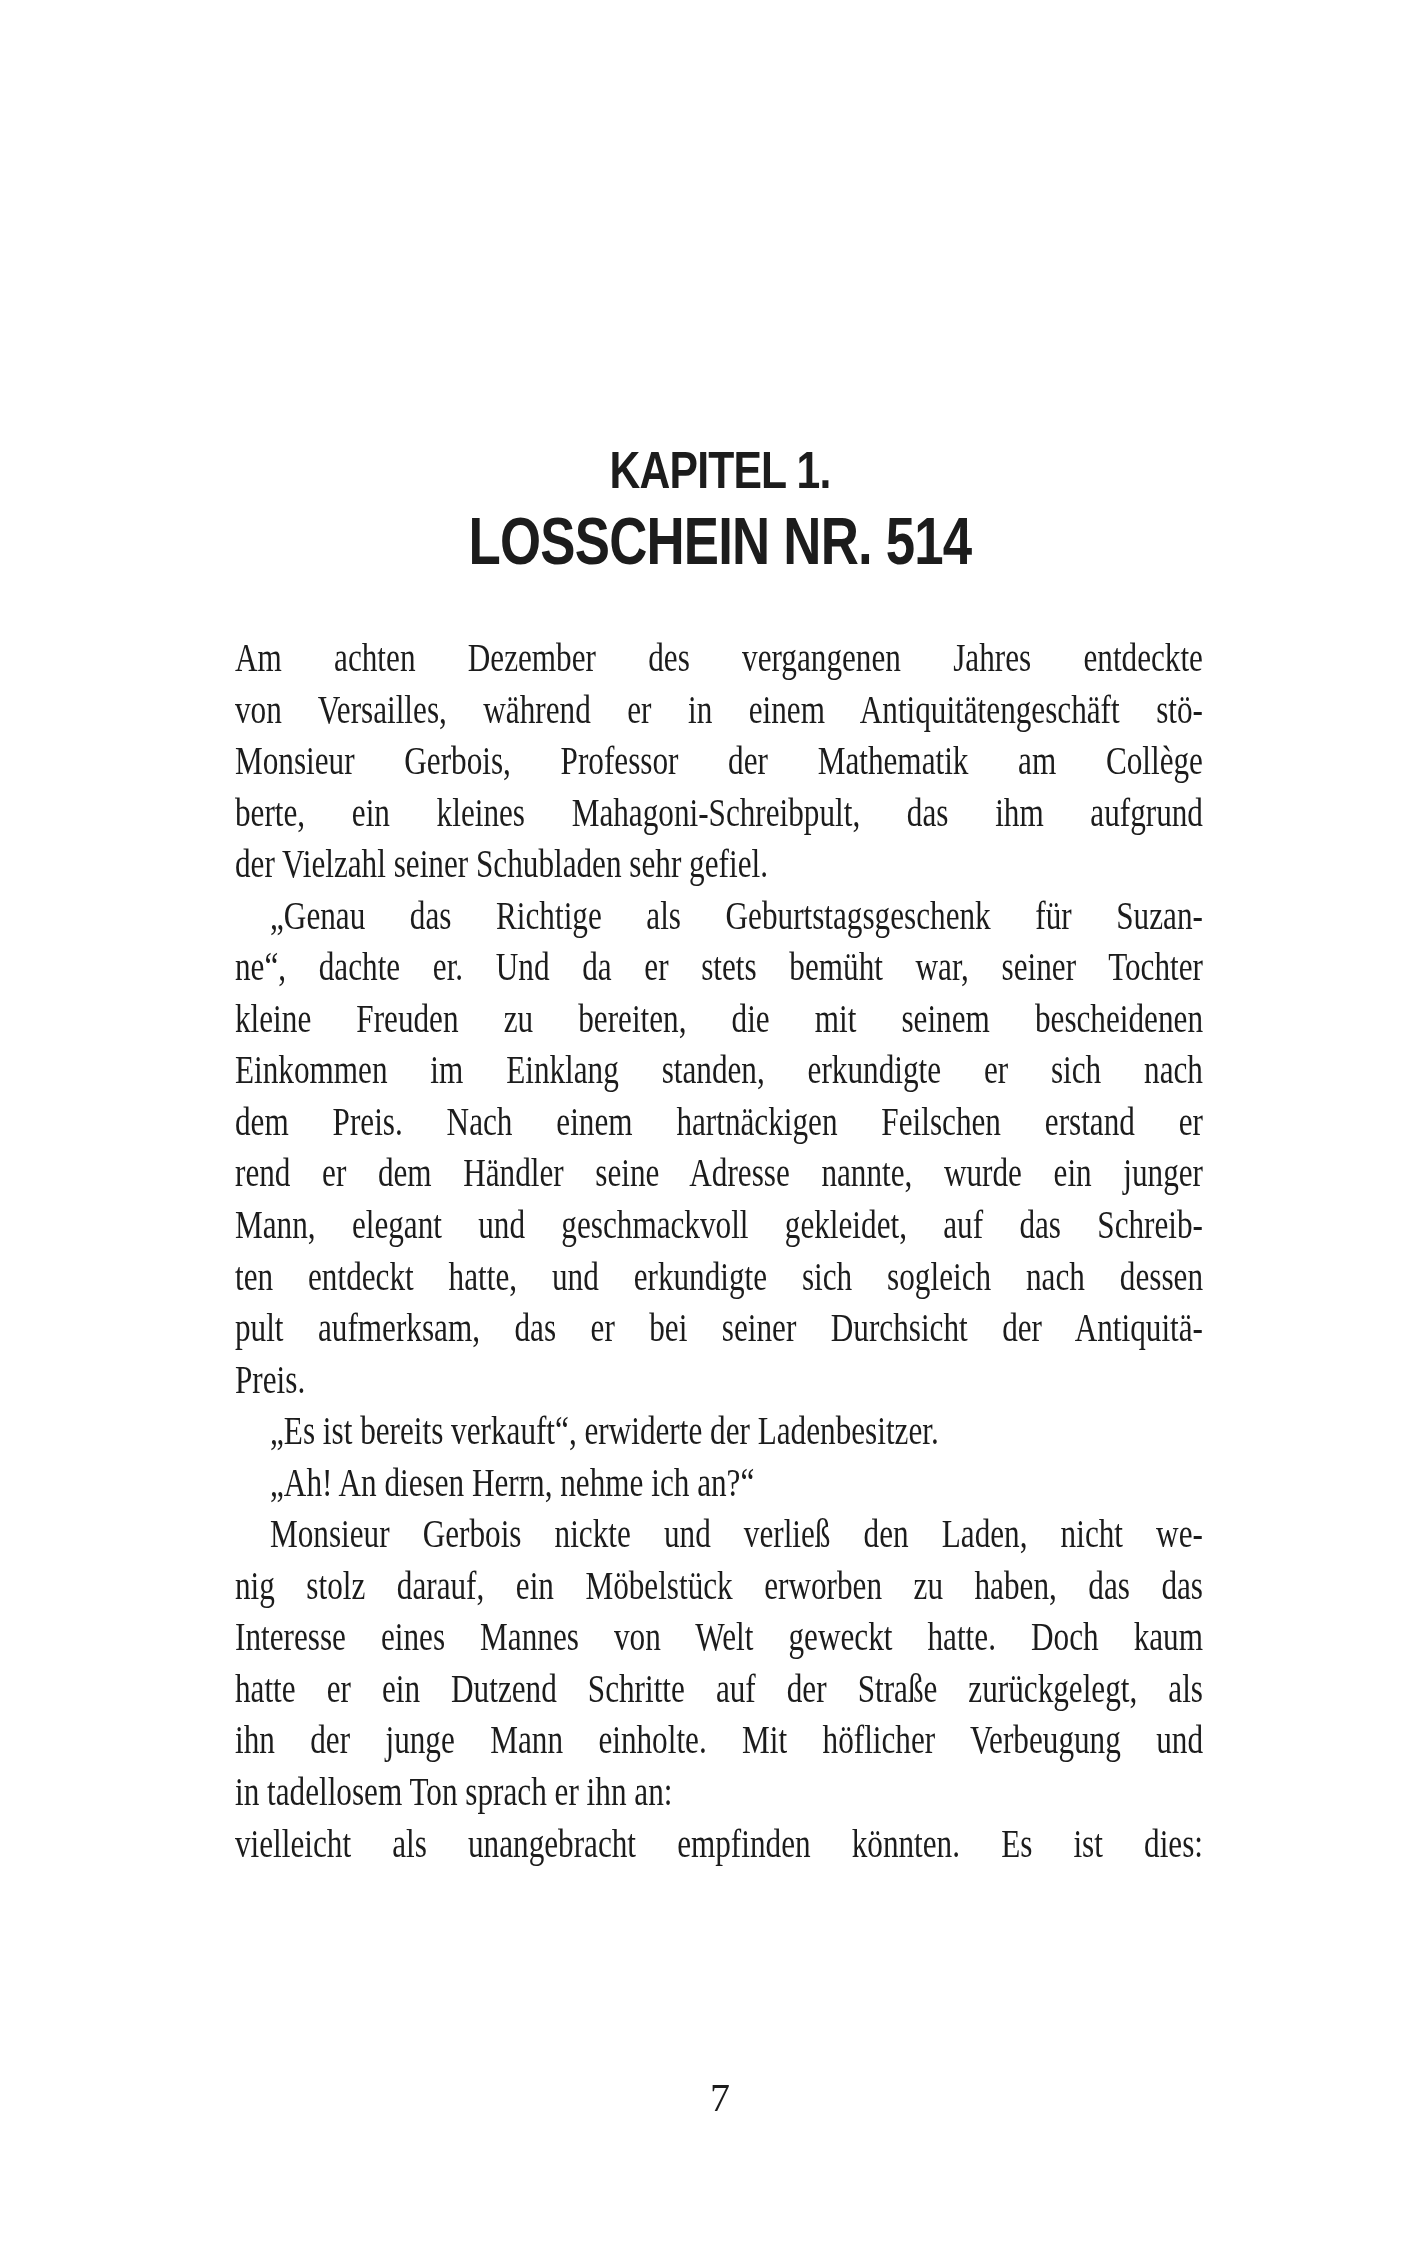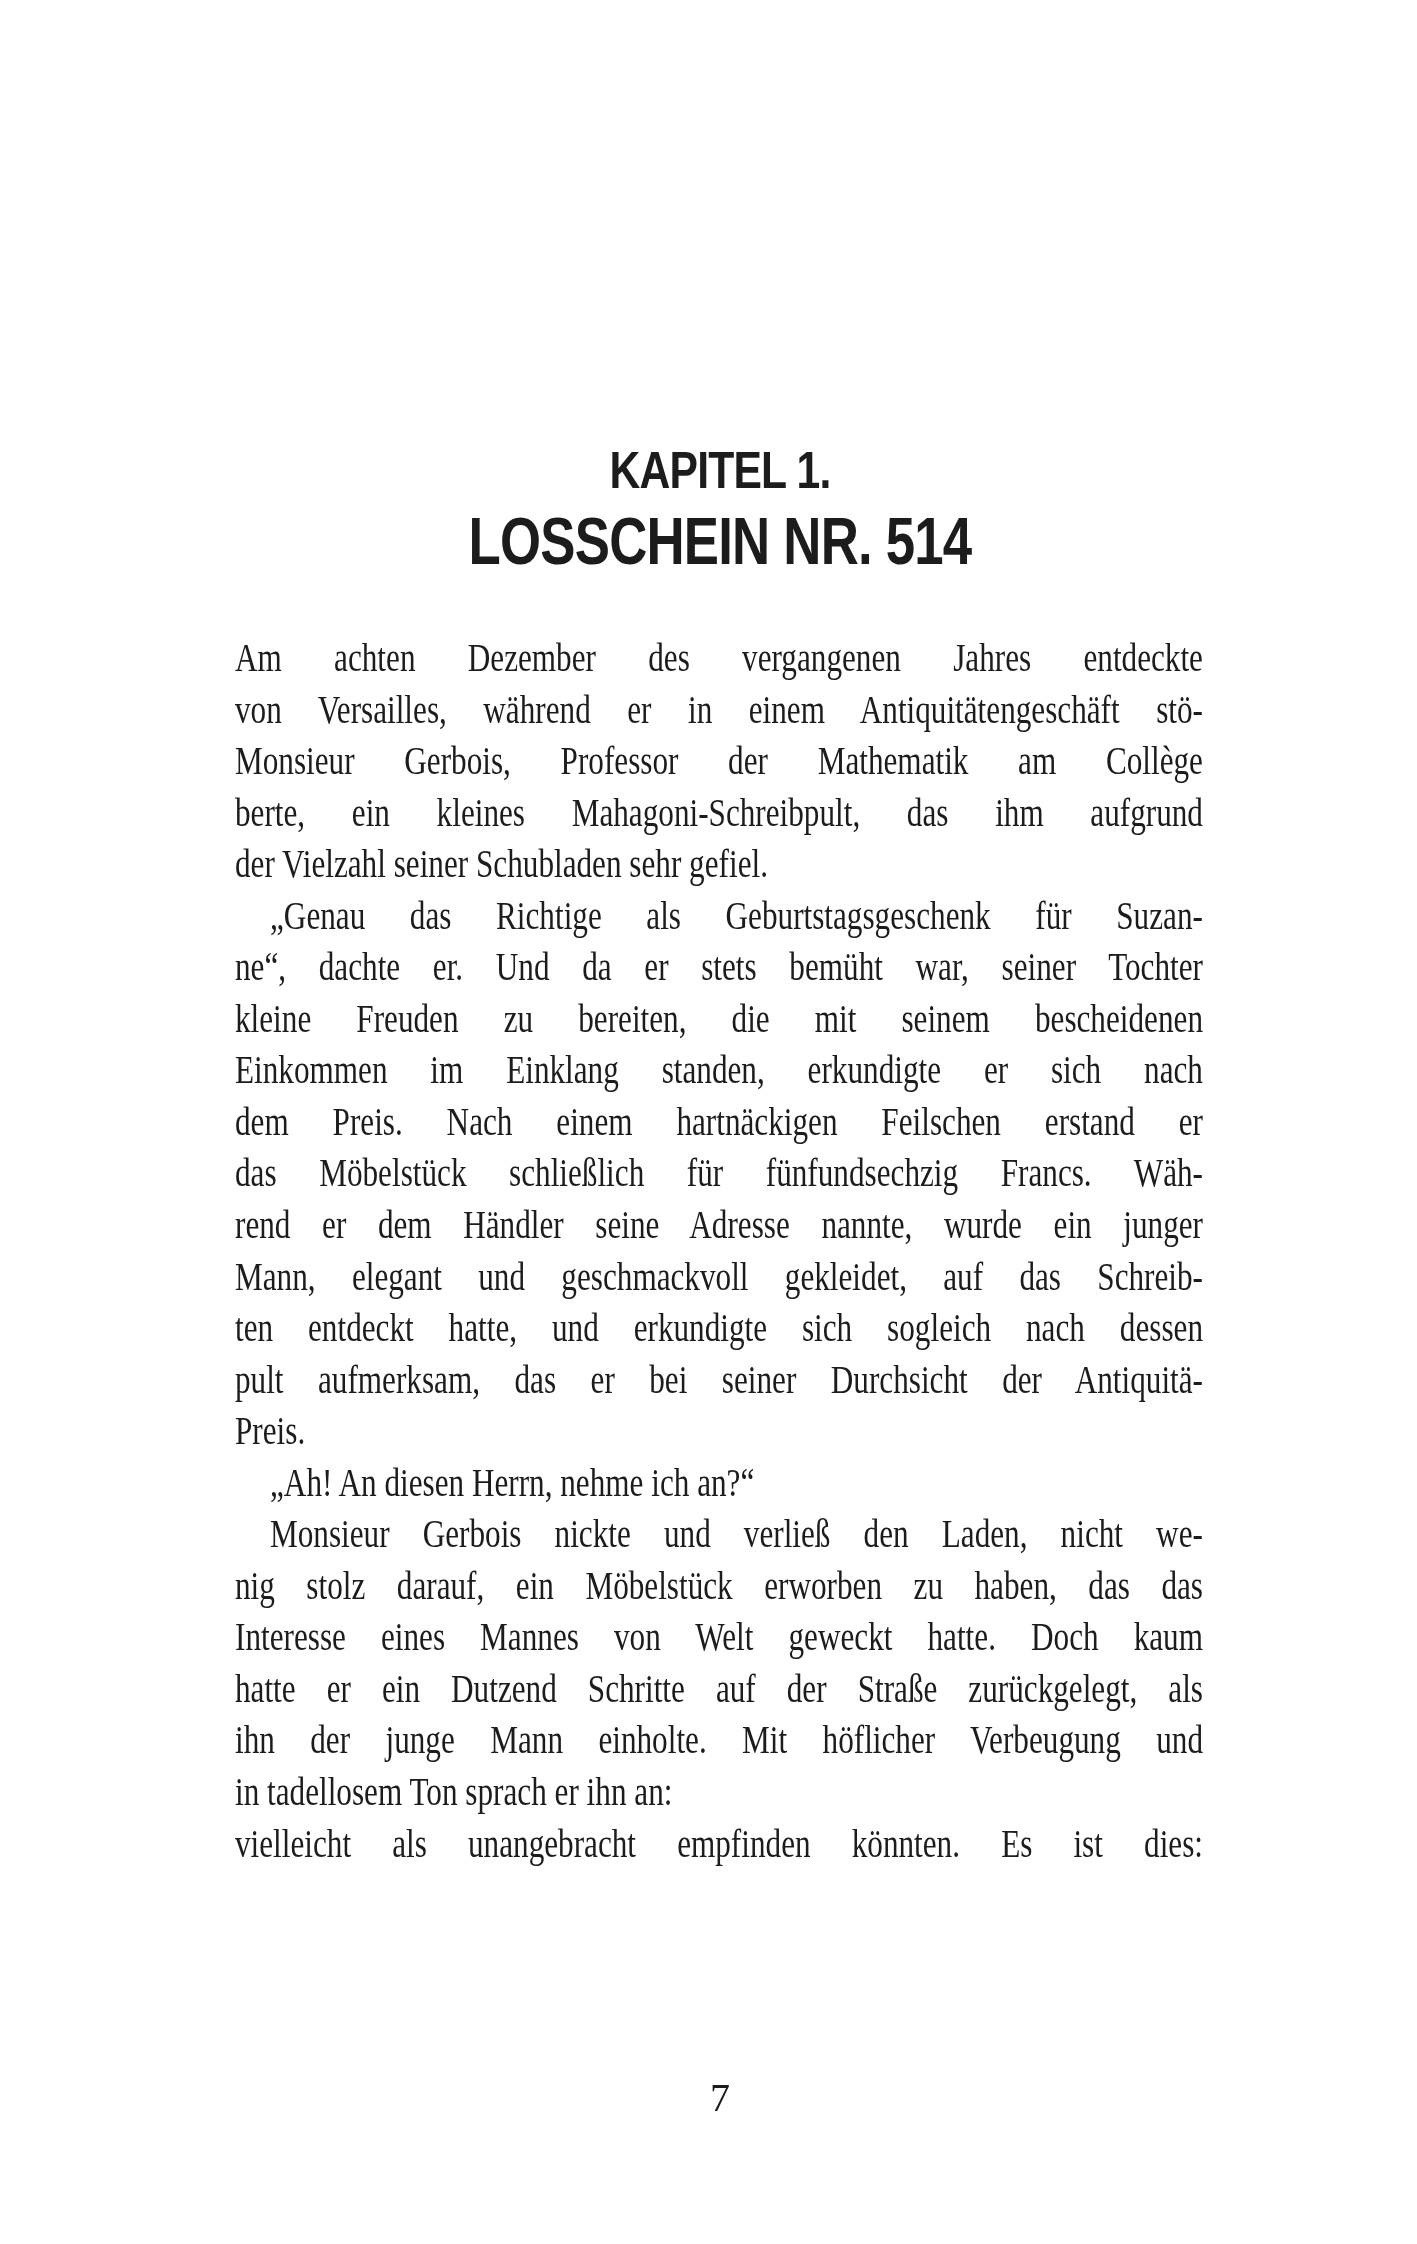--- a/index.html
+++ b/index.html
@@ -128,36 +128,36 @@
     <div class="line justify">
         <div class="line-inner">kleine Freuden zu bereiten, die mit seinem bescheidenen</div>
       </div>
     <div class="line justify">
         <div class="line-inner">Einkommen im Einklang standen, erkundigte er sich nach</div>
       </div>
     <div class="line justify">
         <div class="line-inner">dem Preis. Nach einem hartnäckigen Feilschen erstand er</div>
       </div>
     <div class="line justify">
-        <div class="line-inner">das Möbelstück schließlich für fünfundsechzig Francs. Wäh-</div>
-      </div>
-    <div class="line justify">
         <div class="line-inner">rend er dem Händler seine Adresse nannte, wurde ein junger</div>
       </div>
     <div class="line justify">
         <div class="line-inner">Mann, elegant und geschmackvoll gekleidet, auf das Schreib-</div>
       </div>
     <div class="line justify">
         <div class="line-inner">ten entdeckt hatte, und erkundigte sich sogleich nach dessen</div>
       </div>
     <div class="line justify">
         <div class="line-inner">pult aufmerksam, das er bei seiner Durchsicht der Antiquitä-</div>
       </div>
     <div class="line">
         <div class="line-inner">Preis.</div>
+      </div>
+    <div class="line indent">
+        <div class="line-inner">„Es ist bereits verkauft“, erwiderte der Ladenbesitzer.</div>
       </div>
     <div class="line indent">
         <div class="line-inner">„Ah! An diesen Herrn, nehme ich an?“</div>
       </div>
     <div class="line justify indent">
         <div class="line-inner">Monsieur Gerbois nickte und verließ den Laden, nicht we-</div>
       </div>
     <div class="line justify">
         <div class="line-inner">nig stolz darauf, ein Möbelstück erworben zu haben, das das</div>
       </div>

